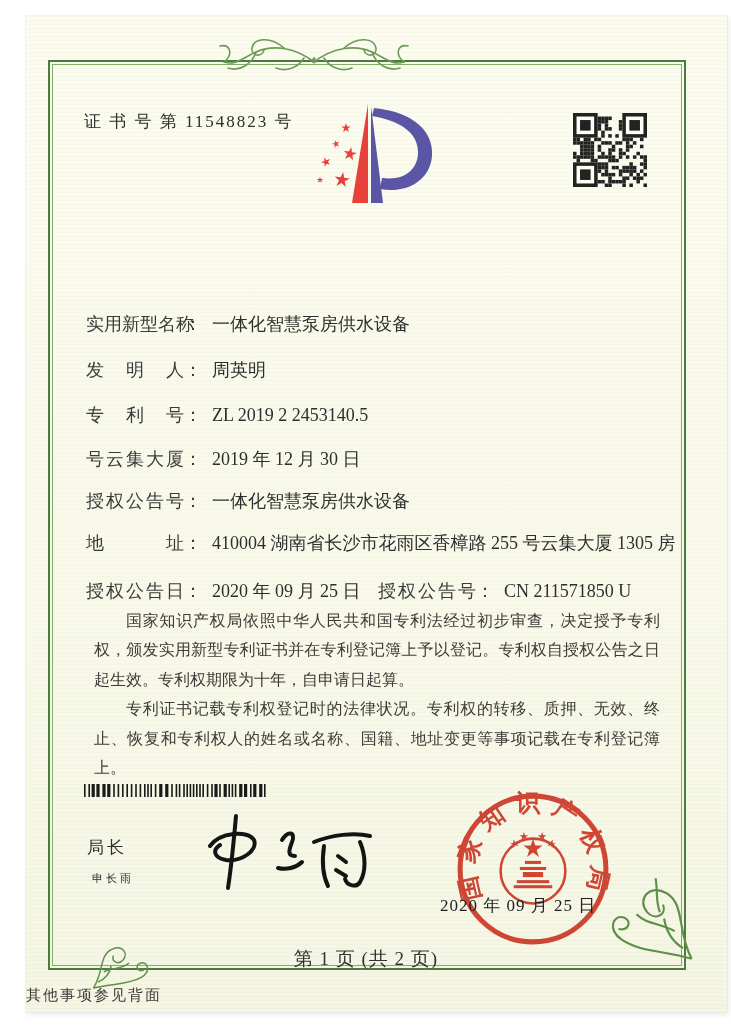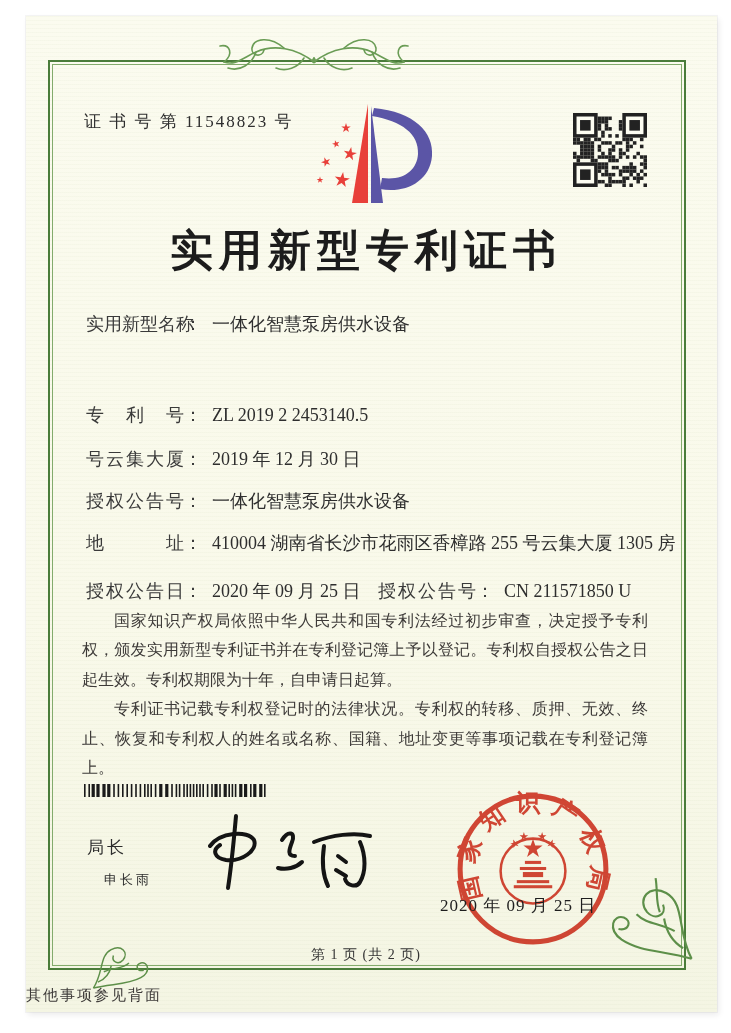--- a/index.html
+++ b/index.html
@@ -8,52 +8,53 @@
     background:#ffffff;
     font-family:"Liberation Serif","DejaVu Serif",serif;
     color:#2b2b2b;
   }
   .paper{
     position:absolute;left:26px;top:16px;width:691px;height:996px;
     background:
       repeating-linear-gradient(180deg, rgba(140,165,110,.045) 0 1px, rgba(0,0,0,0) 1px 4px),
       linear-gradient(180deg,#fbfbef 0%, #f9f9ea 60%, #f4f5e3 100%);
     box-shadow:0 0 0 1px rgba(0,0,0,.04), 2px 3px 6px rgba(0,0,0,.08);
+    padding-left:10px;
   }
   .frame-outer{
     position:absolute;left:22px;top:44px;width:634px;height:906px;
     border:2.5px solid #4a7c3a;
   }
   .frame-inner{
     position:absolute;left:2px;top:2px;right:2px;bottom:2px;
     border:1.5px solid #83ab6c;
   }
   .abs{position:absolute;}
   .cert-no{left:58px;top:94px;font-size:17px;letter-spacing:2px;color:#2e2e2e;}
   .main-title{
     left:0;top:206px;width:680px;text-align:center;margin:0;
     font-size:43px;font-weight:bold;letter-spacing:6px;color:#1c1c1c;
   }
   .frow{left:60px;top:0;width:580px;font-size:18px;color:#333;white-space:nowrap;}
   .flabel{display:inline-block;width:98px;text-align:justify;text-align-last:justify;color:#3a3a3a;}
   .fcolon{display:inline-block;margin-right:10px;color:#3a3a3a;}
   .fvalue{color:#2e2e2e;}
   .grant-pair2{position:absolute;left:292px;top:0;}
-  .paras{left:56px;top:590px;width:566px;}
+  .paras{left:68px;top:590px;width:566px;}
   .paras p{
     margin:0;font-size:16px;line-height:1.84;text-indent:2em;
     color:#3d3a38;text-align:justify;
   }
   .barcode-wrap{left:58px;top:768px;width:186px;height:13px;}
   .sig-title{left:61px;top:820px;font-size:17px;letter-spacing:3px;color:#2c2c2c;}
-  .sig-name{left:78px;top:855px;font-size:13px;letter-spacing:3px;color:#2c2c2c;}
+  .sig-name{left:66px;top:855px;font-size:11px;letter-spacing:3px;color:#2c2c2c;}
   .sig-svg{left:168px;top:794px;}
   .seal-svg{left:426px;top:772px;opacity:.93;mix-blend-mode:multiply;}
   .seal-date{left:414px;top:878px;font-size:17px;letter-spacing:1px;color:#1e1e1e;}
-  .page-num{left:0;top:930px;width:680px;text-align:center;font-size:14px;color:#333;letter-spacing:1px;}
+  .page-num{left:0;top:930px;width:680px;text-align:center;font-size:19px;color:#333;letter-spacing:1px;}
   .back-note{left:0;top:970px;width:680px;text-align:left;font-size:15px;letter-spacing:2px;color:#3d3a38;}
   .orn{pointer-events:none;}
 </style>
 </head>
 <body>
 
 <div class="paper">
 
   <div class="frame-outer">
     <div class="frame-inner"></div>
@@ -272,24 +273,26 @@
         <rect x="7.0476190476190474" y="7.0476190476190474" width="10.571428571428571" height="10.571428571428571"></rect>
         <rect x="49.33333333333333" y="0" width="24.666666666666664" height="24.666666666666664"></rect>
         <rect fill="#fdfdf2" x="52.857142857142854" y="3.5238095238095237" width="17.61904761904762" height="17.61904761904762"></rect>
         <rect x="56.38095238095238" y="7.0476190476190474" width="10.571428571428571" height="10.571428571428571"></rect>
         <rect x="0" y="49.33333333333333" width="24.666666666666664" height="24.666666666666664"></rect>
         <rect fill="#fdfdf2" x="3.5238095238095237" y="52.857142857142854" width="17.61904761904762" height="17.61904761904762"></rect>
         <rect x="7.0476190476190474" y="56.38095238095238" width="10.571428571428571" height="10.571428571428571"></rect>
       </g>
     </svg>
 
-  <h1 class="abs main-title">实用新型专利证书</h1>
 
   <div class="abs frow" style="top:296px">
     <span class="flabel">实用新型名称</span><span class="fcolon">：</span><span class="fvalue">一体化智慧泵房供水设备</span>
+  </div>
+  <div class="abs frow" style="top:342px">
+    <span class="flabel">发明人</span><span class="fcolon">：</span><span class="fvalue">周英明</span>
   </div>
   <div class="abs frow" style="top:387px">
     <span class="flabel">专利号</span><span class="fcolon">：</span><span class="fvalue">ZL 2019 2 2453140.5</span>
   </div>
   <div class="abs frow" style="top:431px">
     <span class="flabel">号云集大厦</span><span class="fcolon">：</span><span class="fvalue">2019 年 12 月 30 日</span>
   </div>
   <div class="abs frow" style="top:473px">
     <span class="flabel">授权公告号</span><span class="fcolon">：</span><span class="fvalue">一体化智慧泵房供水设备</span>
   </div>

